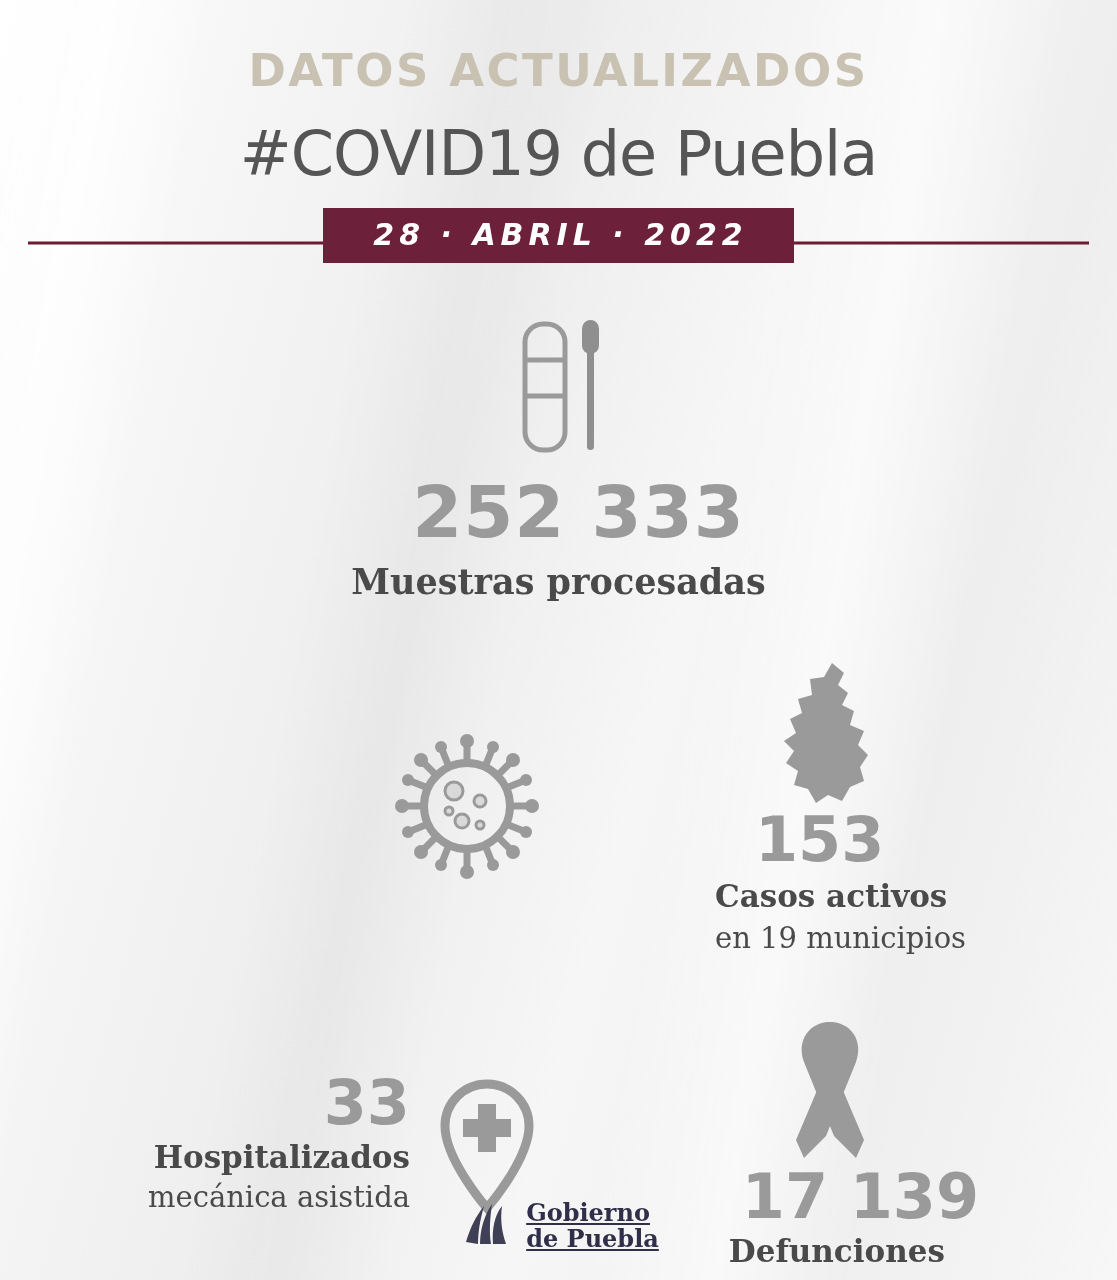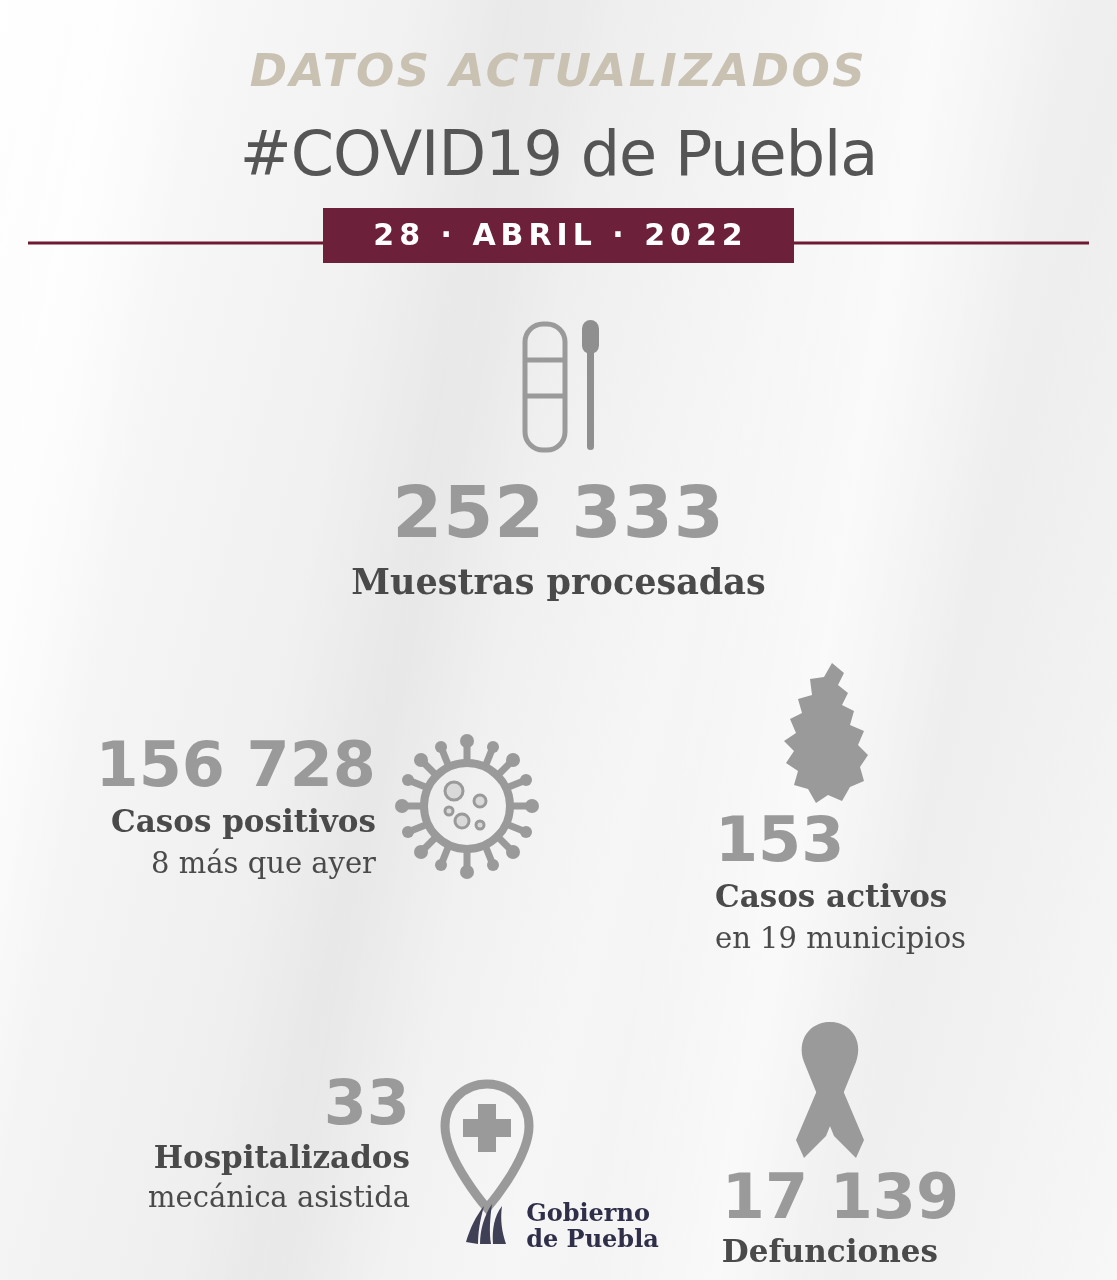--- a/index.html
+++ b/index.html
@@ -36,35 +36,35 @@
     text-align: center;
     z-index: 2;
   }
   .kicker {
     font-family: "DejaVu Sans", sans-serif;
     font-weight: bold;
     font-size: 45px;
     letter-spacing: 2.5px;
     color: #c9c2b2;
     line-height: 1;
-    font-style: italic;
   }
   .title {
     margin-top: 28px;
     font-family: "DejaVu Sans", sans-serif;
     font-weight: normal;
     font-size: 62px;
     letter-spacing: -1px;
     color: #555555;
     line-height: 1.05;
   }
   .daterow {
     position: relative;
     margin-top: 22px;
     height: 70px;
+    font-style: italic;
   }
   .daterule {
     position: absolute;
     top: 50%;
     left: 28px;
     right: 28px;
     height: 3px;
     background: #6d1b33;
     transform: translateY(-50%);
   }
@@ -80,20 +80,21 @@
     padding: 12px 46px 13px 50px;
     line-height: 1;
   }
 
   
   .big-num {
     font-family: "DejaVu Sans", sans-serif;
     font-weight: bold;
     color: #9a9a9a;
     line-height: 1;
+    padding-left: 40px;
   }
   .lbl {
     font-family: "DejaVu Serif", serif;
     font-weight: bold;
     color: #4a4a4a;
     line-height: 1.12;
   }
   .lbl.sub {
     font-weight: normal;
     color: #4a4a4a;
@@ -127,21 +128,21 @@
   .row2 .lbl.sub { font-size: 29px; }
 
   
   .row3 {
     position: relative;
     display: flex;
     margin-top: 62px;
     z-index: 2;
   }
   .row3 .big-num { font-size: 62px; }
-  .row3 .lbl { font-size: 31px; margin-top: 6px; }
+  .row3 .lbl { font-size: 31px; margin-top: 6px; margin-left: 27px; }
   .row3 .lbl.sub { font-size: 29px; }
 
   .icon { flex: 0 0 auto; display: block; }
 
   
   .footer {
     position: absolute;
     left: 0; right: 0;
     bottom: 26px;
     display: flex;
@@ -149,20 +150,21 @@
     justify-content: center;
     gap: 92px;
     z-index: 2;
   }
   .f-item { display: flex; align-items: center; gap: 10px; }
   .f-text {
     font-family: "Liberation Serif", serif;
     color: #3f3f56;
     font-size: 25px;
     line-height: 1.08;
+    text-decoration: underline;
   }
   .f-text.ggob { font-family: "DejaVu Serif", serif; font-weight: bold; font-size: 24px; color:#2f2f4a;}
   .slogan { text-align: center; }
   .slogan-top {
     font-family: "DejaVu Sans", sans-serif;
     font-size: 19px;
     color: #3f3f56;
   }
   .slogan-top b { color:#6d2039; font-style: italic; letter-spacing:.5px; }
   .slogan-top i { font-style: italic; }
@@ -203,25 +205,20 @@
         </g>
       </svg>
     </div>
     <div class="big-num">252 333</div>
     <div class="lbl">Muestras procesadas</div>
   </div>
 
   <div class="row2">
 
     <div class="cell c-left">
-      <div class="txt-right">
-        <div class="big-num">156 728</div>
-        <div class="lbl">Casos positivos</div>
-        <div class="lbl sub">8 más que ayer</div>
-      </div>
       <span style="margin-left:16px;">
         <svg class="icon" width="150" height="155" viewBox="0 0 150 155" aria-hidden="true">
           <g stroke="#9a9a9a" stroke-width="7" fill="none" stroke-linecap="round">
             <line x1="75" y1="34" x2="75" y2="12"></line>
             <line x1="75" y1="121" x2="75" y2="143"></line>
             <line x1="32" y1="77" x2="10" y2="77"></line>
             <line x1="118" y1="77" x2="140" y2="77"></line>
             <line x1="45" y1="47" x2="29" y2="31"></line>
             <line x1="105" y1="47" x2="121" y2="31"></line>
             <line x1="45" y1="107" x2="29" y2="123"></line>

